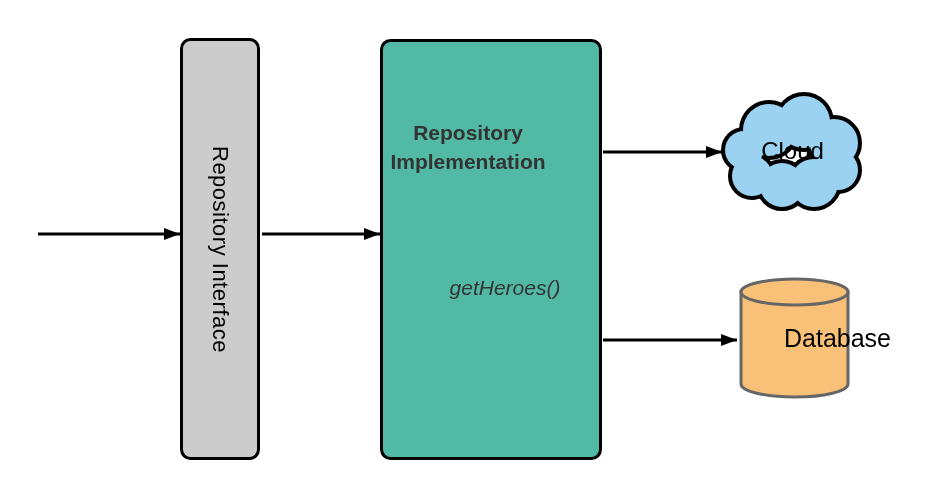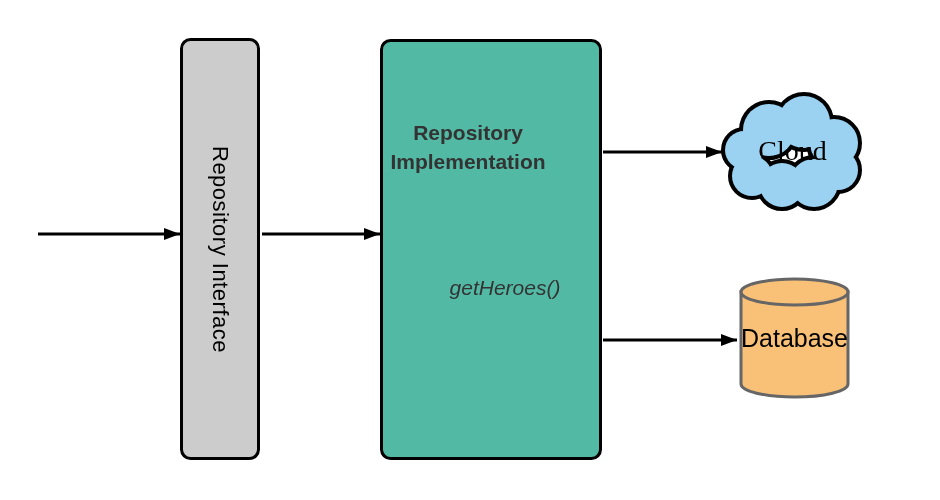--- a/index.html
+++ b/index.html
@@ -46,25 +46,24 @@
   .impl-method-box {
     left: 380px; top: 276px; width: 250px;
     text-align: center;
     font-size: 21px;
     font-style: italic;
     color: #333333;
   }
   .cloud-label-box {
     left: 722px; top: 88px; width: 141px; height: 125px;
     display: flex; align-items: center; justify-content: center;
-    font-size: 28px;
-    font-family: Liberation Serif, serif;
+    font-size: 24px;
   }
   .db-label-box {
-    left: 739px; top: 278px; width: 111px; height: 94px;
+    left: 782px; top: 278px; width: 111px; height: 94px;
     box-sizing: border-box;
     padding-top: 26px;
     display: flex; align-items: center; justify-content: center;
     font-size: 25px;
     white-space: nowrap;
   }
 </style>
 </head>
 <body>
 

